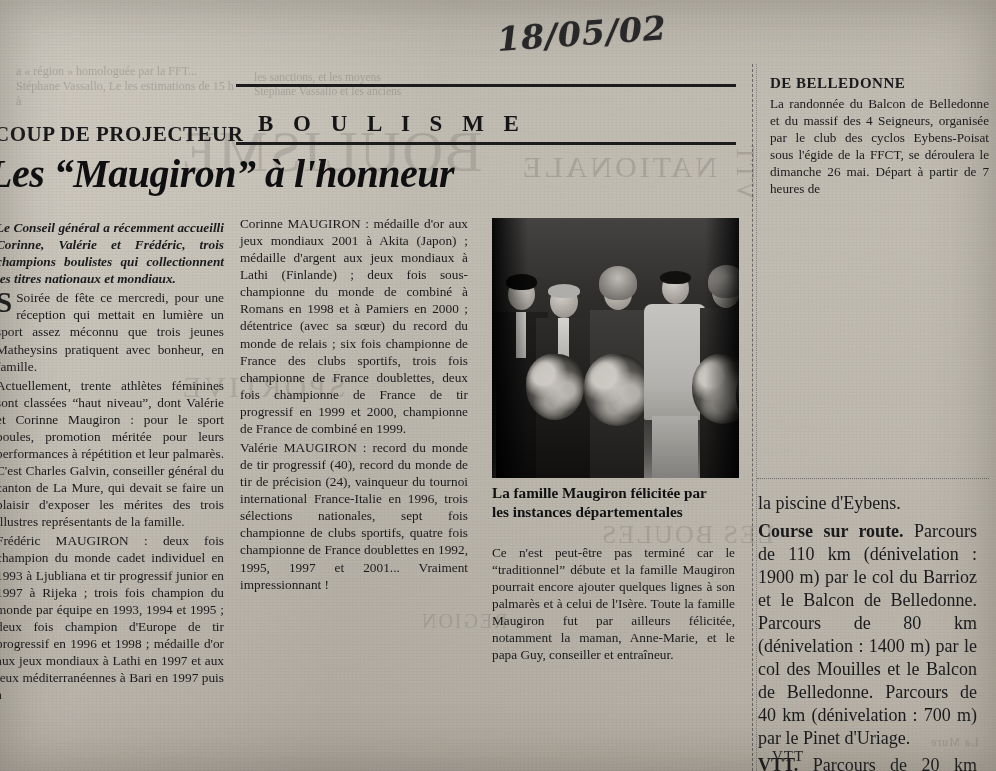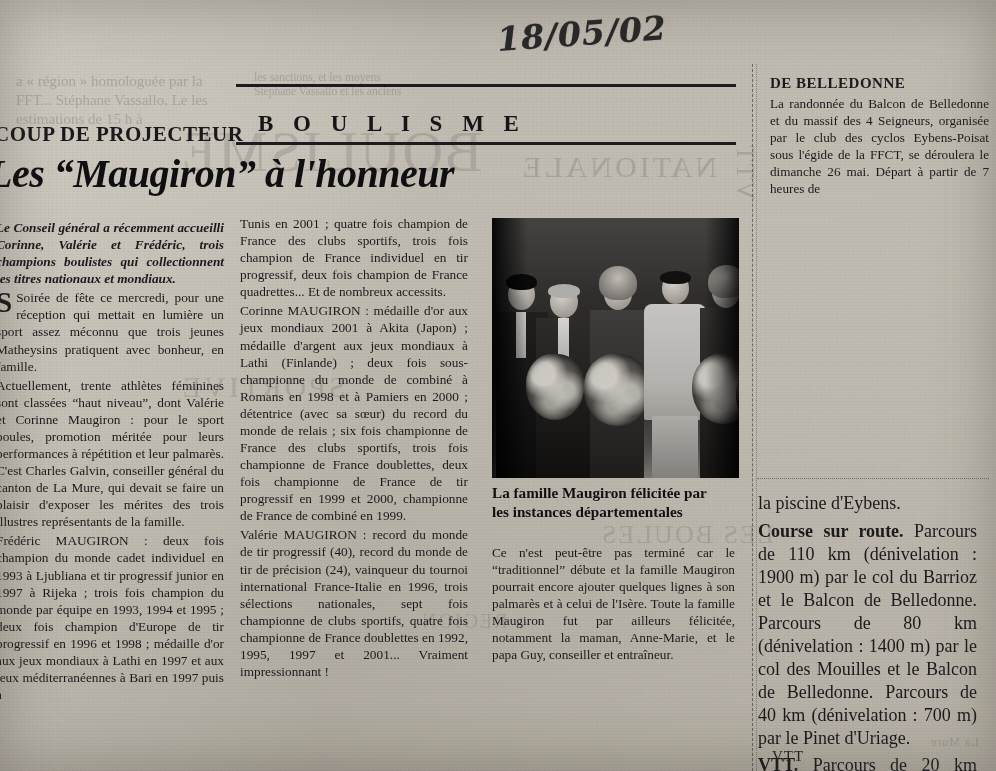--- a/index.html
+++ b/index.html
@@ -44,21 +44,21 @@
   }
 
   
   .bleed {
     position: absolute;
     color: rgba(90,88,84,0.30);
     font-family: "Liberation Serif", serif;
     pointer-events: none;
     white-space: nowrap;
   }
-  #bleed1 { left: 16px; top: 72px; font-size: 15px; width: 220px; white-space: normal; line-height: 1.25; }
+  #bleed1 { left: 16px; top: 64px; font-size: 12px; width: 220px; white-space: normal; line-height: 1.25; }
   #bleed2 { left: 254px; top: 70px; font-size: 11.5px; width: 170px; white-space: normal; line-height: 1.25; }
   #bleed-big1 {
     left: 180px; top: 120px; font-size: 56px; letter-spacing: 2px;
     transform: scaleX(-1); color: rgba(95,92,88,0.22);
   }
   #bleed-big2 {
     left: 520px; top: 150px; font-size: 30px; letter-spacing: 3px;
     transform: scaleX(-1); color: rgba(95,92,88,0.25);
   }
   #bleed-big3 {
@@ -310,21 +310,20 @@
     <div id="hl-rule"></div>
 
     <div class="col" id="col1">
       <p class="chapo">Le Conseil général a récemment accueilli Corinne, Valérie et Frédéric, trois champions boulistes qui collectionnent les titres nationaux et mondiaux.</p>
       <p><span class="dropcap">S</span><span>Soirée de fête ce mercredi, pour une réception qui mettait en lumière un sport assez méconnu que trois jeunes Matheysins pratiquent avec bonheur, en famille.</span></p>
       <p>Actuellement, trente athlètes féminines sont classées “haut niveau”, dont Valérie et Corinne Maugiron : pour le sport boules, promotion méritée pour leurs performances à répétition et leur palmarès. C'est Charles Galvin, conseiller général du canton de La Mure, qui devait se faire un plaisir d'exposer les mérites des trois illustres représentants de la famille.</p>
       <p>Frédéric MAUGIRON : deux fois champion du monde cadet individuel en 1993 à Ljubliana et tir progressif junior en 1997 à Rijeka ; trois fois champion du monde par équipe en 1993, 1994 et 1995 ; deux fois champion d'Europe de tir progressif en 1996 et 1998 ; médaille d'or aux jeux mondiaux à Lathi en 1997 et aux jeux méditerranéennes à Bari en 1997 puis à</p>
     </div>
 
     <div class="col" id="col2">
-      <p>Tunis en 2001 ; quatre fois champion de France des clubs sportifs, trois fois champion de France individuel en tir progressif, deux fois champion de France quadrettes... Et de nombreux accessits.</p>
       <p>Corinne MAUGIRON : médaille d'or aux jeux mondiaux 2001 à Akita (Japon) ; médaille d'argent aux jeux mondiaux à Lathi (Finlande) ; deux fois sous-championne du monde de combiné à Romans en 1998 et à Pamiers en 2000 ; détentrice (avec sa sœur) du record du monde de relais ; six fois championne de France des clubs sportifs, trois fois championne de France doublettes, deux fois championne de France de tir progressif en 1999 et 2000, championne de France de combiné en 1999.</p>
       <p>Valérie MAUGIRON : record du monde de tir progressif (40), record du monde de tir de précision (24), vainqueur du tournoi international France-Italie en 1996, trois sélections nationales, sept fois championne de clubs sportifs, quatre fois championne de France doublettes en 1992, 1995, 1997 et 2001... Vraiment impressionnant !</p>
     </div>
 
     <div id="photo">
       <div class="ph-wall"></div>
       <div class="ph-floorlight"></div>
 
       <div class="person" style="left:4px; width:52px; height:214px;">
         <div class="torso" style="left:0; bottom:0; width:52px; height:166px; background:linear-gradient(180deg,#2a2724,#141210);"></div>

